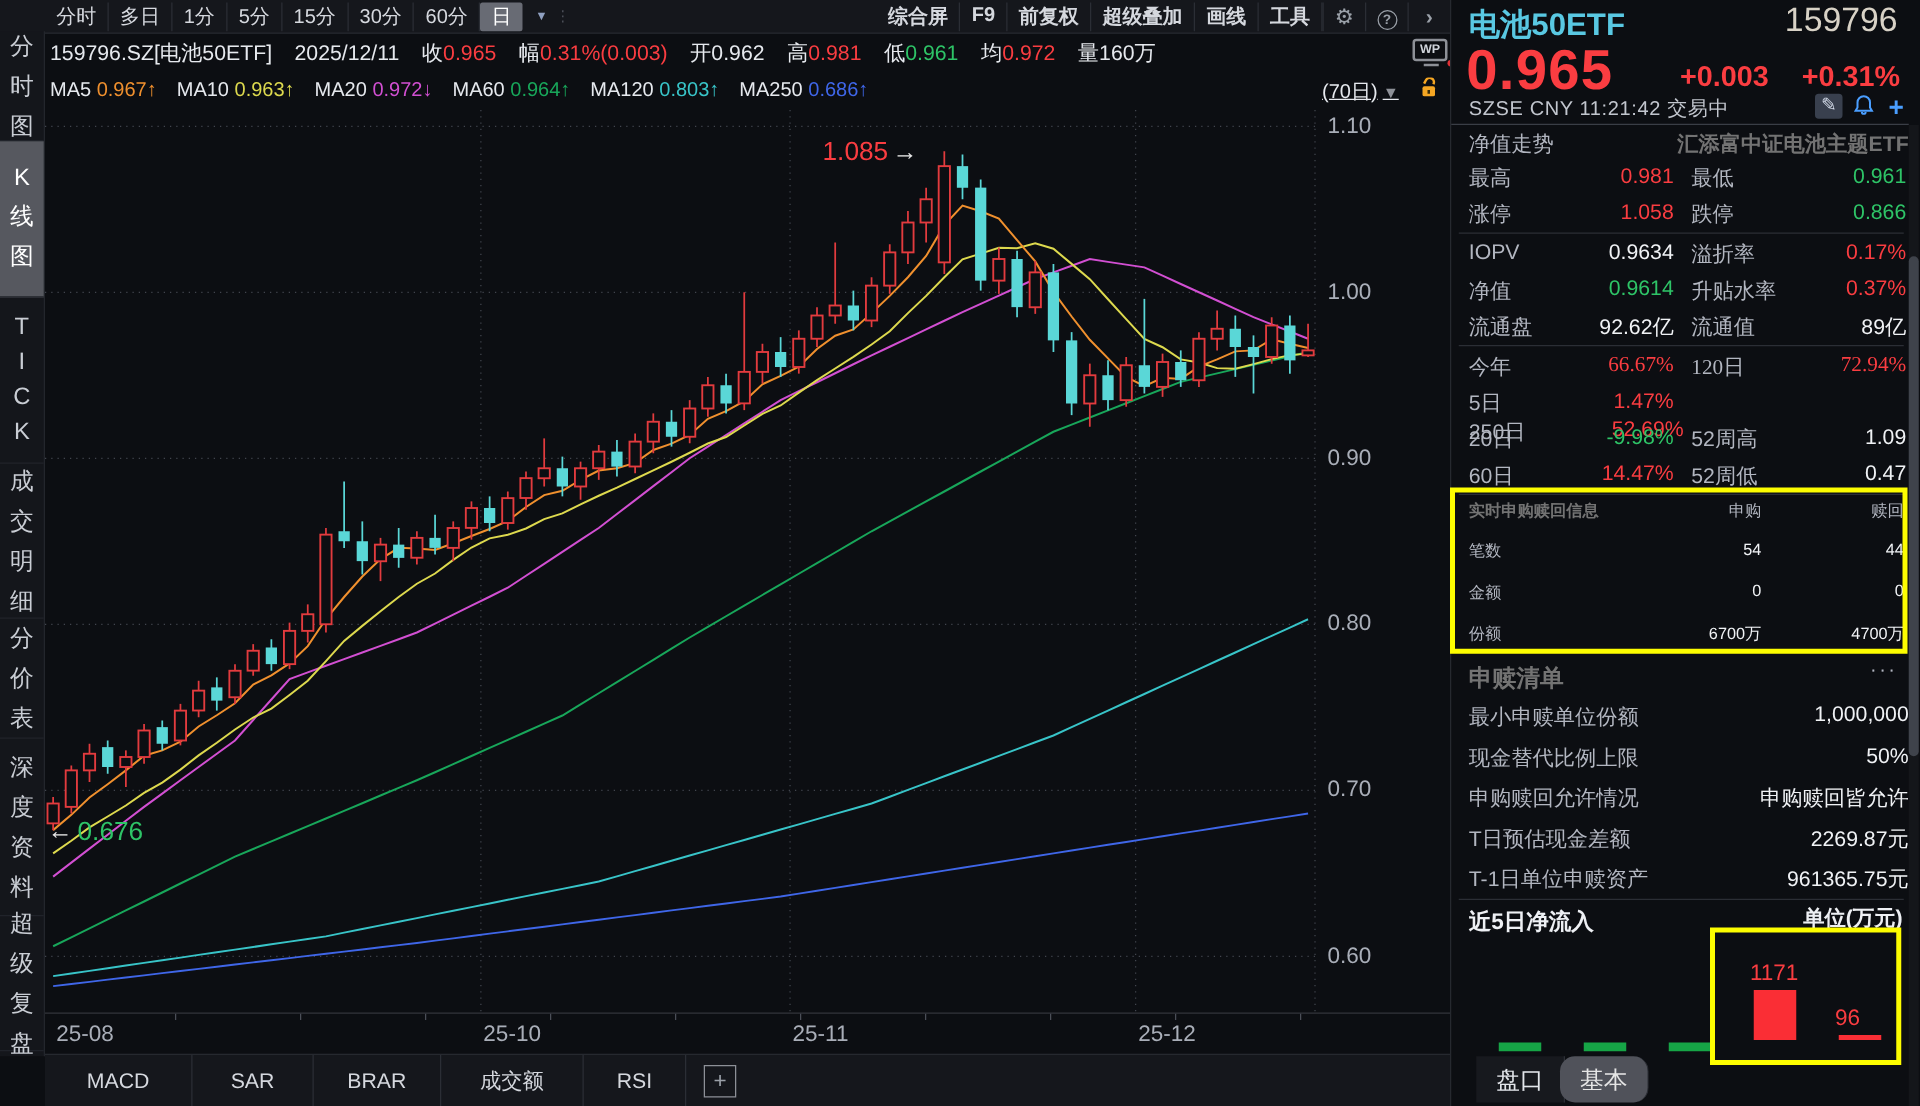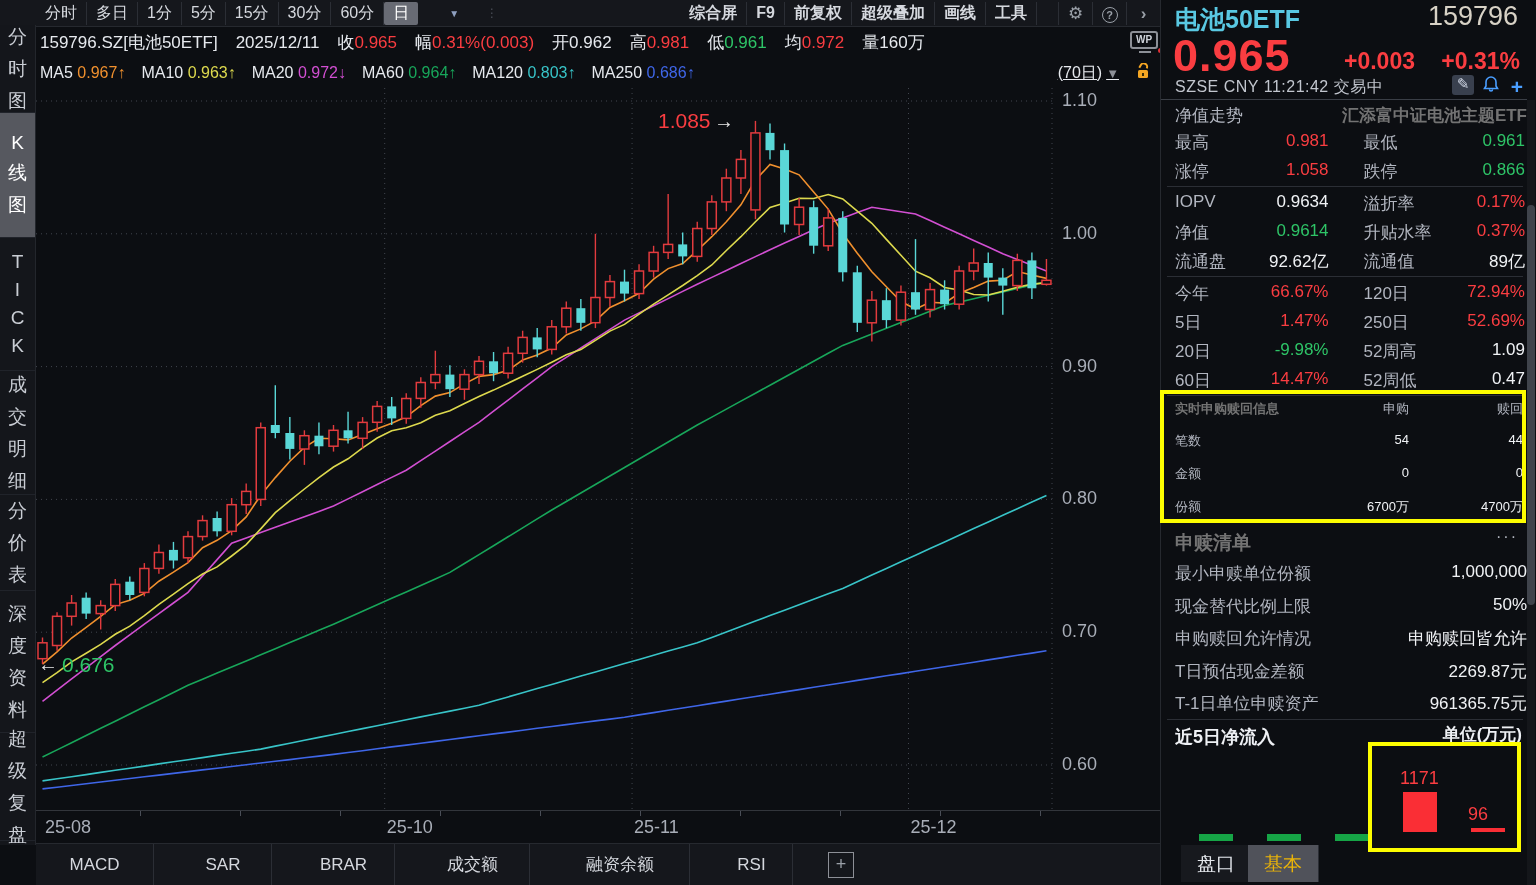--- a/index.html
+++ b/index.html
@@ -1,18 +1,18 @@
 <!DOCTYPE html>
 <html><head>
 <meta charset="utf-8">
 <style>
   * { margin:0; padding:0; box-sizing:border-box; }
   html,body { width:1536px; height:885px; overflow:hidden; background:#0c0e12;
     font-family:"Liberation Sans","DejaVu Sans",sans-serif; color:#dfe2e8; }
-  .abs { position:absolute;gap:21px; }
+  .abs { position:absolute; }
   #app { position:relative; width:1536px; height:885px; background:#0c0e12; }
 
   
   #topbar { left:0; top:0; width:1160px; height:27px; background:#15171c;
     border-bottom:1px solid #26292f; display:flex; align-items:center; padding-left:36px; }
   .ttab { padding:2px 9px; font-size:16px; color:#d5d8de; border-right:1px solid #2b2e35;
     height:23px; display:flex; align-items:center; cursor:default; white-space:nowrap; }
   .ttab.active { background:#686b74; color:#fff; border-radius:2px; border-right:none; margin-right:4px; }
   .tdrop { color:#8fa0c0; font-size:10px; margin:0 6px; }
   .tdots { color:#4a4e57; font-size:12px; margin-right:auto; }
@@ -87,21 +87,21 @@
 
   
   #flowtitle { left:14px; top:725px; font-size:18px; font-weight:bold; color:#eef0f4; }
   #flowunit { right:14px; top:723px; font-size:17px; font-weight:bold; color:#eef0f4; }
   .fbar { position:absolute; width:34px; }
   .fbarlab { position:absolute; font-size:18px; color:#fa3d41; }
 
   
   .rtab { position:absolute; top:845px; height:37px; padding:0 16px; display:flex; align-items:center;
     font-size:19px; color:#e2e5ea; background:#17191e; border-right:1px solid #2b2e35; }
-  .rtab.active { background:#50525a; color:#eab308; }
+  .rtab.active { background:#50525a; color:#e5e5e5;border-radius:12px; }
 
   
   #sbtrack { left:1527px; top:100px; width:8px; height:785px; background:#14161a; }
   #sbthumb { left:1527px; top:205px; width:8px; height:400px; background:#3f434b; border-radius:4px; }
   .hlbox { position:absolute; border:4px solid #fdfd00; pointer-events:none; z-index:50; }
 
   svg text { font-family:"Liberation Sans","DejaVu Sans",sans-serif; }
 </style>
 </head>
 <body>
@@ -402,21 +402,20 @@
       <div class="xtick" style="left: 804px;"></div>
       <div class="xtick" style="left: 904px;"></div>
       <div class="xtick" style="left: 1004px;"></div>
     </div>
 
   <div id="bottombar" class="abs">
       <div class="bitem" style="width: 118px;">MACD</div>
       <div class="bitem" style="width: 97px;">SAR</div>
       <div class="bitem" style="width: 102px; text-align: right;">BRAR</div>
       <div class="bitem" style="width: 114px;">成交额</div>
-      <div class="bitem" style="width: 139px;">融资余额</div>
       <div class="bitem" style="width: 82px;">RSI</div>
       <div class="plusbox">+</div>
     </div>
 
   <div id="rpanel" class="abs">
     <div class="abs" id="rp-name">电池50ETF</div>
     <div class="abs" id="rp-code">159796</div>
     <div class="abs" id="rp-price">0.965</div>
     <div class="abs" id="rp-chg">+0.003</div>
     <div class="abs" id="rp-chgp">+0.31%</div>
@@ -479,31 +478,31 @@
           <span class="cell">
             <span class="rlab">流通盘</span>
             <span class="rval c-w">92.62亿</span>
           </span>
           <span class="cell">
             <span class="rlab">流通值</span>
             <span class="rval c-w">89亿</span>
           </span>
         </div>
         <div class="sep abs" style="top: 276px;"></div>
-        <div class="twocol abs" style="top: 282px;">
+        <div class="twocol abs" style="top: 282px; font-family: Liberation Serif, serif;">
           <span class="cell">
             <span class="rlab">今年</span>
             <span class="rval c-r">66.67%</span>
           </span>
           <span class="cell">
             <span class="rlab">120日</span>
             <span class="rval c-r">72.94%</span>
           </span>
         </div>
-        <div class="twocol abs" style="top: 311px;">
+        <div class="twocol abs" style="top: 311px; flex-direction: column;">
           <span class="cell">
             <span class="rlab">5日</span>
             <span class="rval c-r">1.47%</span>
           </span>
           <span class="cell">
             <span class="rlab">250日</span>
             <span class="rval c-r">52.69%</span>
           </span>
         </div>
         <div class="twocol abs" style="top: 340px;">

